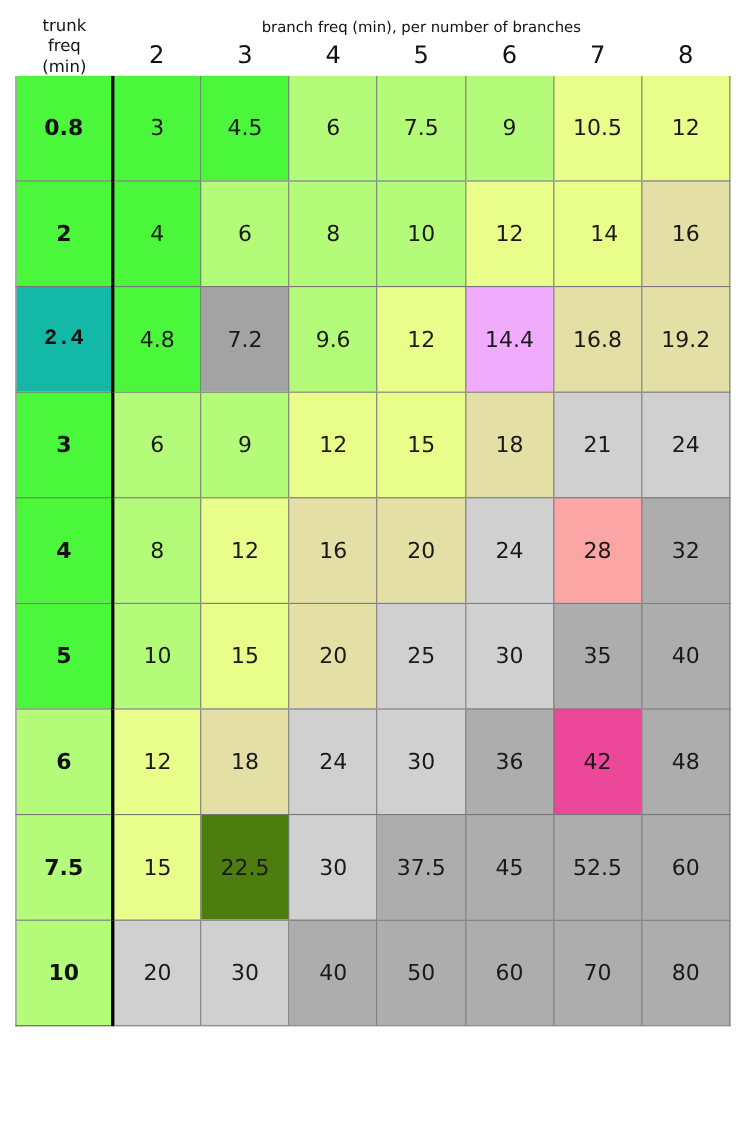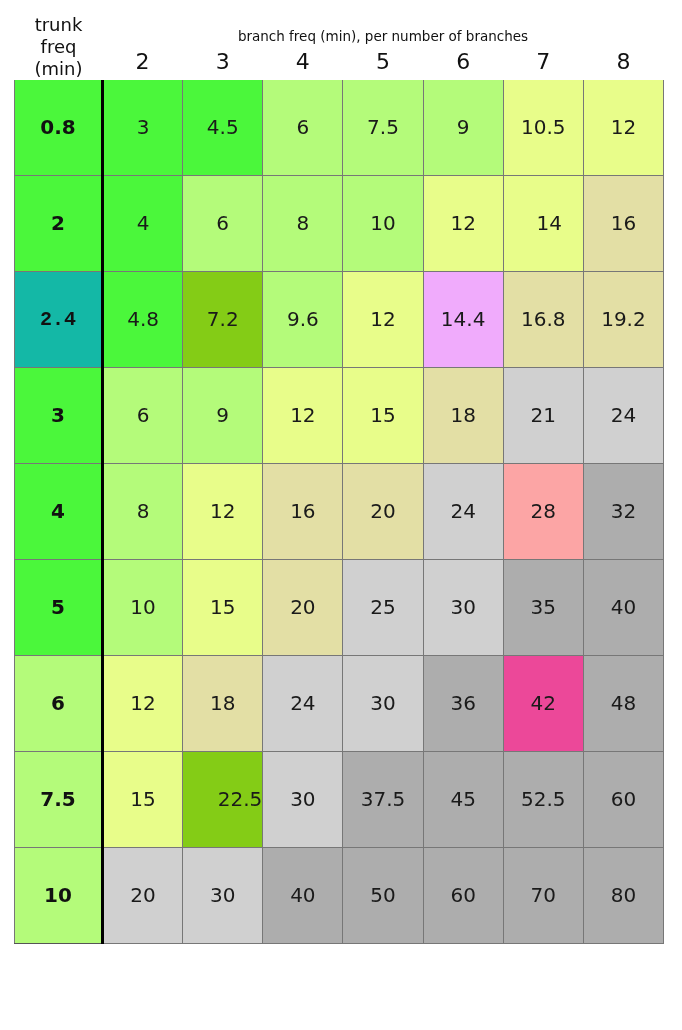--- a/index.html
+++ b/index.html
@@ -25,21 +25,21 @@
   
   tr.head-top td{
     border:none;
     padding:0;
     vertical-align:bottom;
   }
   td.corner-head{
     width:88px;
     text-align:center;
     vertical-align:middle;
-    font-size:18px;
+    font-size:15px;
     line-height:1.22;
     padding:4px 2px 3px 2px;
     color:#111;
     border-right:3px solid #000;
   }
   td.span-head{
     text-align:center;
     font-size:13.5px;
     padding:6px 2px 10px 2px;
     color:#111;
@@ -138,21 +138,21 @@
           <td class="cell c-lightgreen" style="background-color: rgb(180, 251, 122);">6</td>
           <td class="cell c-lightgreen" style="background-color: rgb(180, 251, 122);">8</td>
           <td class="cell c-lightgreen" style="background-color: rgb(180, 251, 122);">10</td>
           <td class="cell c-paleyellow" style="background-color: rgb(232, 253, 138);">12</td>
           <td class="cell c-paleyellow" style="background-color: rgb(232, 253, 138); padding-left: 12px;">14</td>
           <td class="cell c-khaki last" style="background-color: rgb(227, 223, 165);">16</td>
         </tr>
         <tr class="data-row">
           <td class="row-head c-green" style="background-color: #14b8a6; font-family: Liberation Mono, monospace;">2.4</td>
           <td class="cell c-green" style="background-color: rgb(75, 247, 59);">4.8</td>
-          <td class="cell c-lightgreen" style="background-color: #84cc16;">7.2</td>
+          <td class="cell c-lightgreen" style="background-color: #a3a3a3;">7.2</td>
           <td class="cell c-lightgreen" style="background-color: rgb(180, 251, 122);">9.6</td>
           <td class="cell c-paleyellow" style="background-color: rgb(232, 253, 138);">12</td>
           <td class="cell c-paleyellow" style="background-color: #f0abfc;">14.4</td>
           <td class="cell c-khaki" style="background-color: rgb(227, 223, 165);">16.8</td>
           <td class="cell c-khaki last" style="background-color: rgb(227, 223, 165);">19.2</td>
         </tr>
         <tr class="data-row">
           <td class="row-head c-green" style="background-color: rgb(75, 247, 59);">3</td>
           <td class="cell c-lightgreen" style="background-color: rgb(180, 251, 122);">6</td>
           <td class="cell c-lightgreen" style="background-color: rgb(180, 251, 122);">9</td>
@@ -188,21 +188,21 @@
           <td class="cell c-khaki" style="background-color: rgb(227, 223, 165);">18</td>
           <td class="cell c-lightgrey" style="background-color: rgb(208, 208, 208);">24</td>
           <td class="cell c-lightgrey" style="background-color: rgb(208, 208, 208);">30</td>
           <td class="cell c-midgrey" style="background-color: rgb(173, 173, 173);">36</td>
           <td class="cell c-midgrey" style="background-color: #ec4899;">42</td>
           <td class="cell c-midgrey last" style="background-color: rgb(173, 173, 173);">48</td>
         </tr>
         <tr class="data-row">
           <td class="row-head c-lightgreen" style="background-color: rgb(180, 251, 122);">7.5</td>
           <td class="cell c-paleyellow" style="background-color: rgb(232, 253, 138);">15</td>
-          <td class="cell c-lightgrey" style="background-color: #84cc16; text-align: right;">22.5</td>
+          <td class="cell c-lightgrey" style="background-color: #4d7c0f;">22.5</td>
           <td class="cell c-lightgrey" style="background-color: rgb(208, 208, 208);">30</td>
           <td class="cell c-midgrey" style="background-color: rgb(173, 173, 173);">37.5</td>
           <td class="cell c-midgrey" style="background-color: rgb(173, 173, 173); margin-left: 40px;">45</td>
           <td class="cell c-midgrey" style="background-color: rgb(173, 173, 173);">52.5</td>
           <td class="cell c-midgrey last" style="background-color: rgb(173, 173, 173);">60</td>
         </tr>
         <tr class="data-row">
           <td class="row-head c-lightgreen" style="background-color: rgb(180, 251, 122);">10</td>
           <td class="cell c-lightgrey" style="background-color: rgb(208, 208, 208);">20</td>
           <td class="cell c-lightgrey" style="background-color: rgb(208, 208, 208);">30</td>

